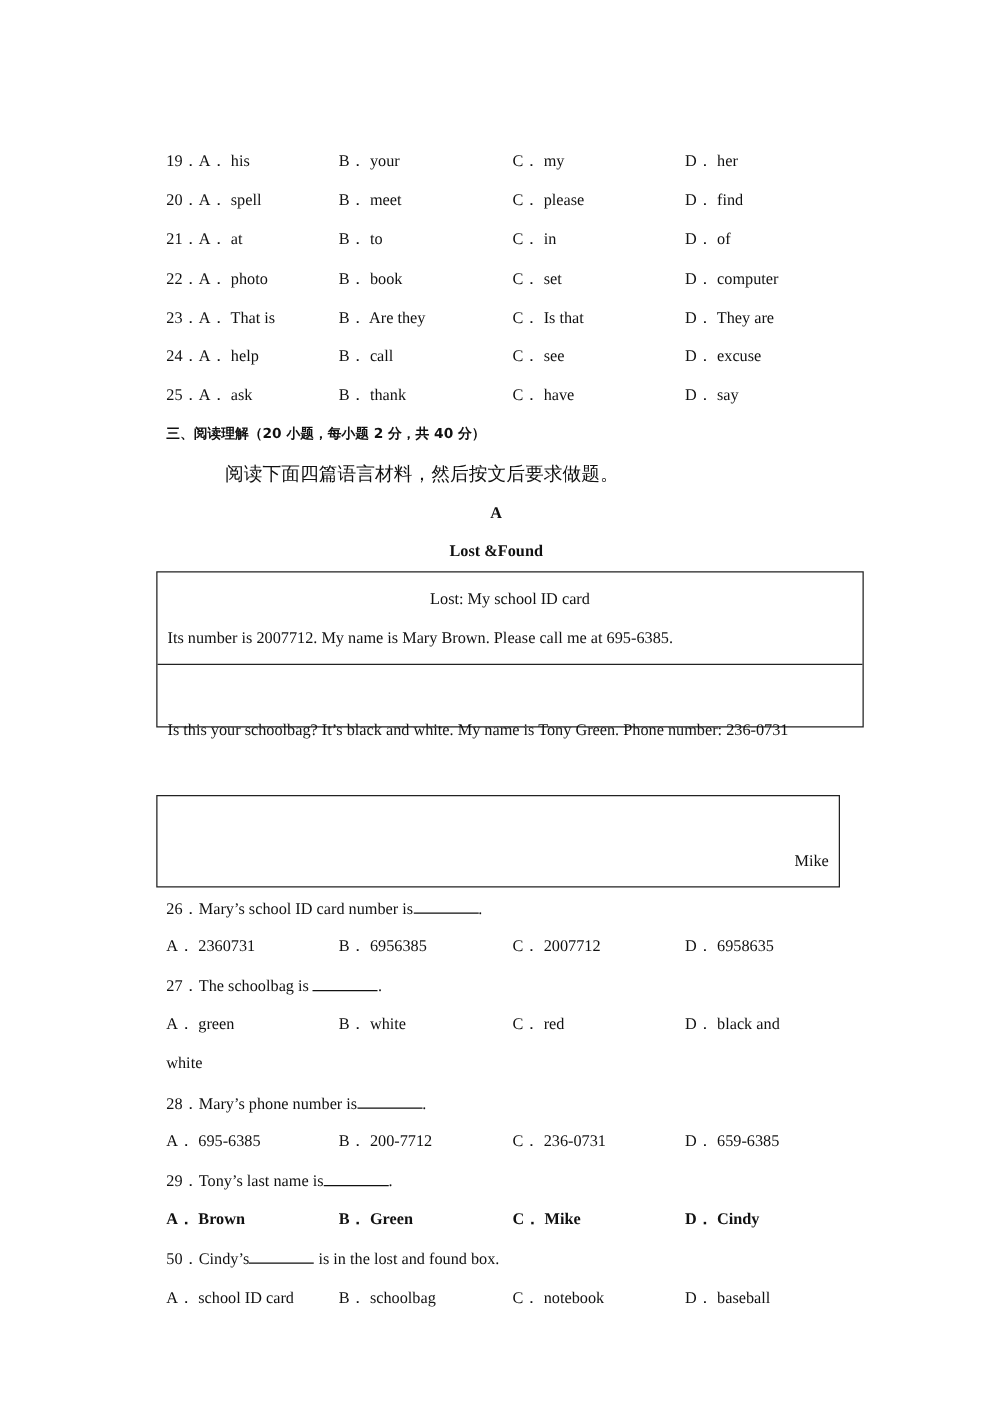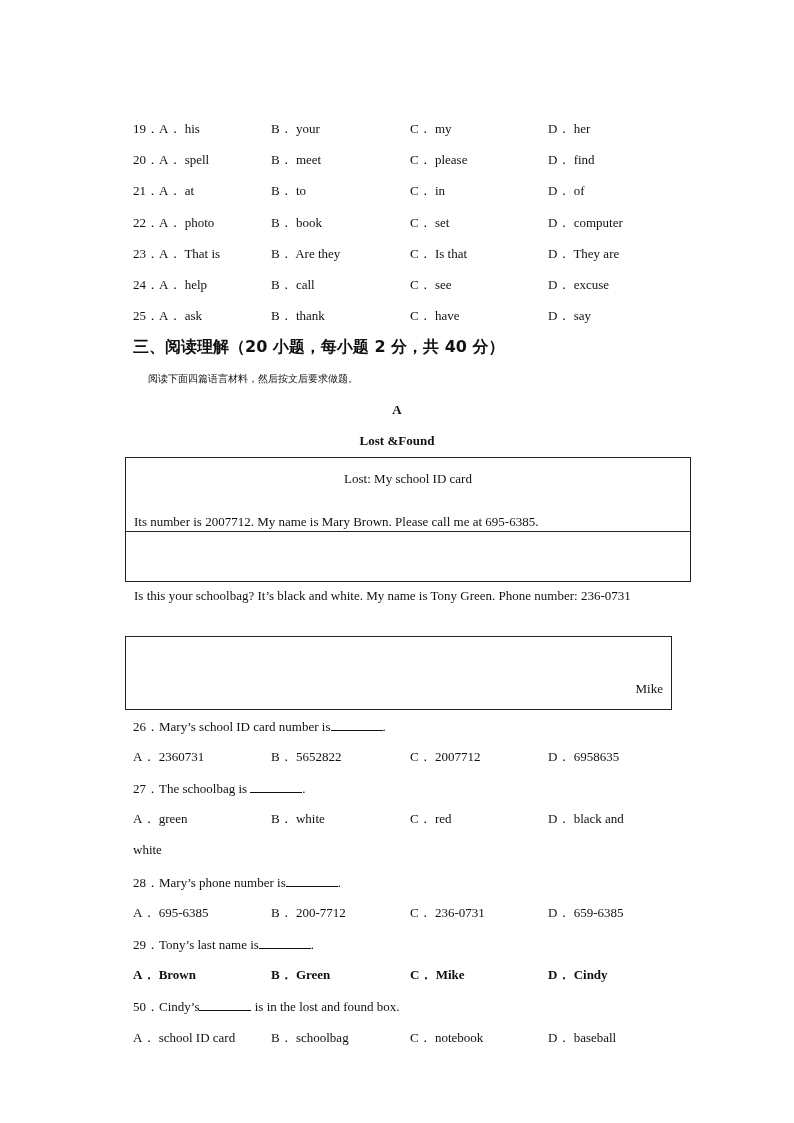--- a/index.html
+++ b/index.html
@@ -2,27 +2,27 @@
 <html><head>
 <meta charset="utf-8">
 <style>
   html, body { margin: 0; padding: 0; background: #ffffff; }
   body { width: 794px; height: 1123px; position: relative; overflow: hidden;
          font-family: "Liberation Serif", "DejaVu Serif", serif; color: #111; font-size: 13px; }
   .abs { position: absolute; white-space: nowrap; line-height: 16px; }
   .opt-row { position: absolute; left: 133px; width: 560px; height: 16px; }
   .opt-row .opt { position: absolute; top: 0; white-space: nowrap; line-height: 16px; }
   .c0 { left: 0; } .c1 { left: 138px; } .c2 { left: 277px; } .c3 { left: 415px; }
-  .heading { font-weight: bold; font-size: 16px; }
+  .heading { font-weight: bold; font-size: 11px; }
   .center { position: absolute; left: 0; width: 794px; text-align: center; line-height: 16px; }
   .bold { font-weight: bold; }
   .box { position: absolute; border: 1px solid #222; box-sizing: border-box; }
   .box .sep { position: absolute; left: 0; right: 0; border-top: 1px solid #222; }
   .box .cell-center { position: absolute; left: 0; right: 0; text-align: center; line-height: 16px; }
-  .box .cell-left { position: absolute; left: 8px; white-space: nowrap; line-height: 16px; margin-top: 12px; }
+  .box .cell-left { position: absolute; left: 8px; white-space: nowrap; line-height: 16px; }
   .box .cell-right { position: absolute; right: 8px; white-space: nowrap; line-height: 16px; }
   .blank { display: inline-block; width: 52px; border-bottom: 1px solid #111; height: 12px; vertical-align: baseline; }
   .qtext { position: absolute; left: 133px; white-space: nowrap; line-height: 16px; }
   .cjk { font-family: "DejaVu Sans", sans-serif; }
 </style>
 </head>
 <body>
 
 <div id="cloze">
     <div class="opt-row" style="top: 121px;">
@@ -63,40 +63,40 @@
     </div>
     <div class="opt-row" style="top: 308px;">
       <span class="opt c0">25．A． ask</span>
       <span class="opt c1">B． thank</span>
       <span class="opt c2">C． have</span>
       <span class="opt c3">D． say</span>
     </div>
   </div>
 
 <div class="abs heading cjk" style="left:133px; top:339px;">三、阅读理解（20 小题，每小题 2 分，共 40 分）</div>
-<div class="abs cjk" style="left:148px; top:371px; font-size:10px;">阅读下面四篇语言材料，然后按文后要求做题。</div>
+<div class="abs cjk" style="left:180px; top:371px; font-size:15px;">阅读下面四篇语言材料，然后按文后要求做题。</div>
 <div class="center bold" style="top:402px;">A</div>
 <div class="center bold" style="top:433px;">Lost &amp;Found</div>
 
 <div class="box" style="left:125px; top:457px; width:566px; height:125px;">
   <div class="cell-center" style="top:13px;">Lost: My school ID card</div>
   <div class="cell-left" style="top:44px;">Its number is 2007712. My name is Mary Brown. Please call me at 695-6385.</div>
   <div class="sep" style="top:73px;"></div>
   <div class="cell-left" style="top:118px;text-align:right;">Is this your schoolbag? It’s black and white. My name is Tony Green. Phone number: 236-0731</div>
 </div>
 
 <div class="box" style="left:125px; top:636px; width:547px; height:74px;">
   <div class="cell-right" style="top:44px;">Mike</div>
 </div>
 
 <div id="questions">
     <div class="qtext" style="top: 718px;"><span>26．Mary’s school ID card number is</span><span class="blank"></span><span>.</span></div>
     <div class="opt-row" style="top: 749px;">
       <span class="opt c0">A． 2360731</span>
-      <span class="opt c1">B． 5652822</span>
+      <span class="opt c1">B． 6956385</span>
       <span class="opt c2">C． 2007712</span>
       <span class="opt c3">D． 6958635</span>
     </div>
     <div class="qtext" style="top: 780px;"><span>27．The schoolbag is </span><span class="blank"></span><span>.</span></div>
     <div class="opt-row" style="top: 811px;">
       <span class="opt c0">A． green</span>
       <span class="opt c1">B． white</span>
       <span class="opt c2">C． red</span>
       <span class="opt c3">D． black and</span>
     </div>

